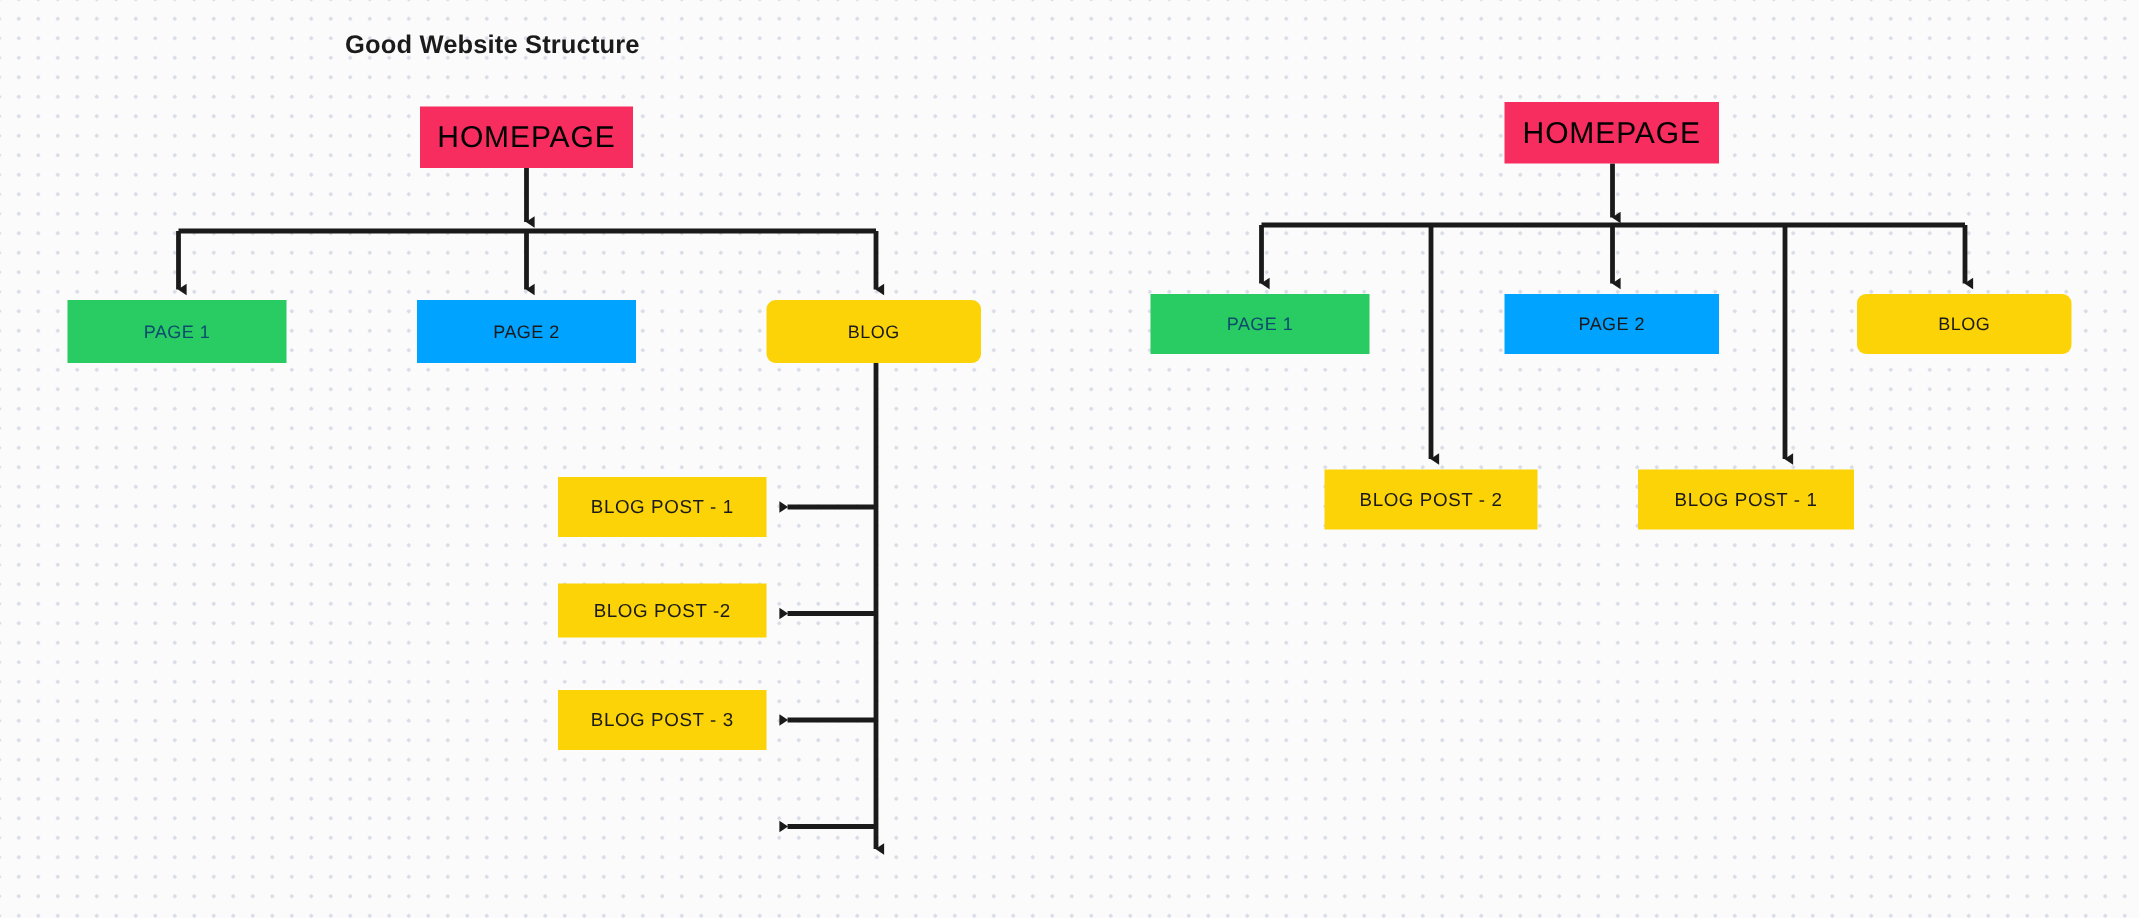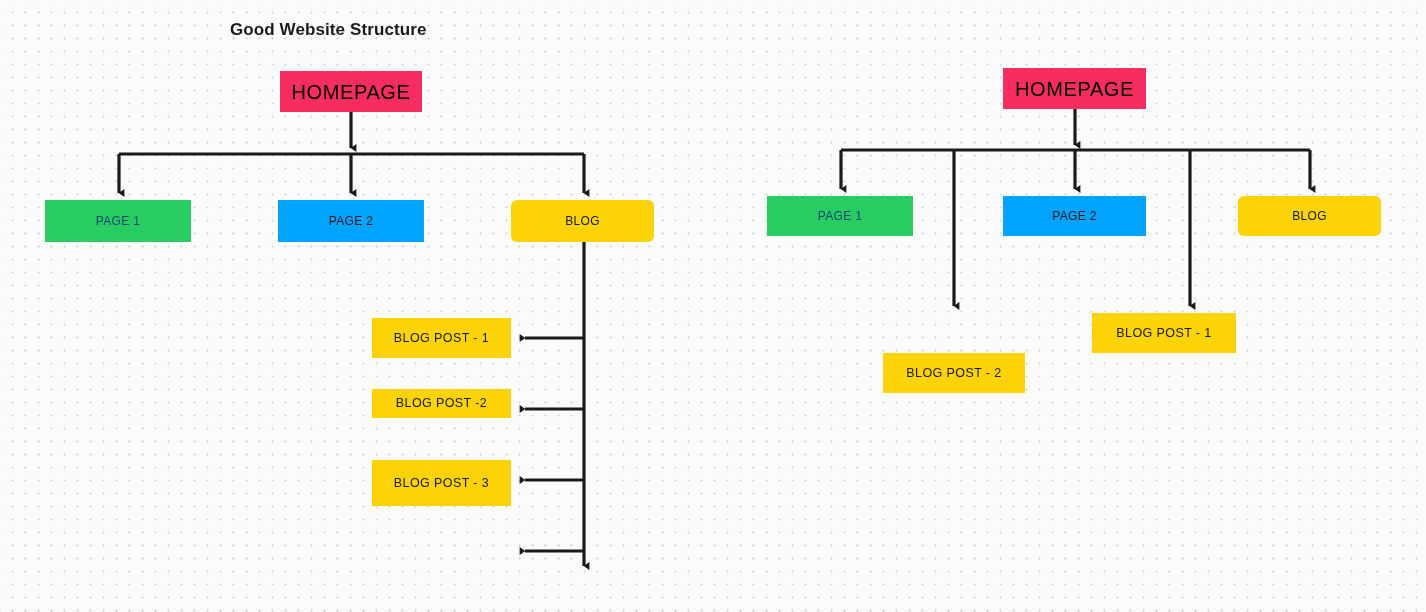--- a/index.html
+++ b/index.html
@@ -109,42 +109,42 @@
   <div class="node node-blue" style="left:278px; top:200px; width:146px; height:42px;">
     <span>PAGE 2</span>
   </div>
   <div class="node node-yellow" style="left:511px; top:200px; width:143px; height:42px;">
     <span>BLOG</span>
   </div>
 
   <div class="node node-post" style="left:372px; top:318px; width:139px; height:40px;">
     <span>BLOG POST - 1</span>
   </div>
-  <div class="node node-post" style="left:372px; top:389px; width:139px; height:29px;">
+  <div class="node node-post" style="left:372px; top:389px; width:139px; height:36px;">
     <span>BLOG POST -2</span>
   </div>
-  <div class="node node-post" style="left:372px; top:460px; width:139px; height:46px;align-items:center;">
+  <div class="node node-post" style="left:372px; top:460px; width:139px; height:40px;align-items:center;">
     <span>BLOG POST - 3</span>
   </div>
 
 
   <div class="node node-home" style="left:1003px; top:68px; width:143px; height:41px;">
     <span>HOMEPAGE</span>
   </div>
 
   <div class="node node-green" style="left:767px; top:196px; width:146px; height:40px;">
     <span>PAGE 1</span>
   </div>
   <div class="node node-blue" style="left:1003px; top:196px; width:143px; height:40px;">
     <span>PAGE 2</span>
   </div>
   <div class="node node-yellow" style="left:1238px; top:196px; width:143px; height:40px;">
     <span>BLOG</span>
   </div>
 
-  <div class="node node-post" style="left:883px; top:313px; width:142px; height:40px;margin-top:40px;">
+  <div class="node node-post" style="left:883px; top:313px; width:142px; height:40px;">
     <span>BLOG POST - 2</span>
   </div>
   <div class="node node-post" style="left:1092px; top:313px; width:144px; height:40px;">
     <span>BLOG POST - 1</span>
   </div>
 
 </div>
 
 </body></html>

